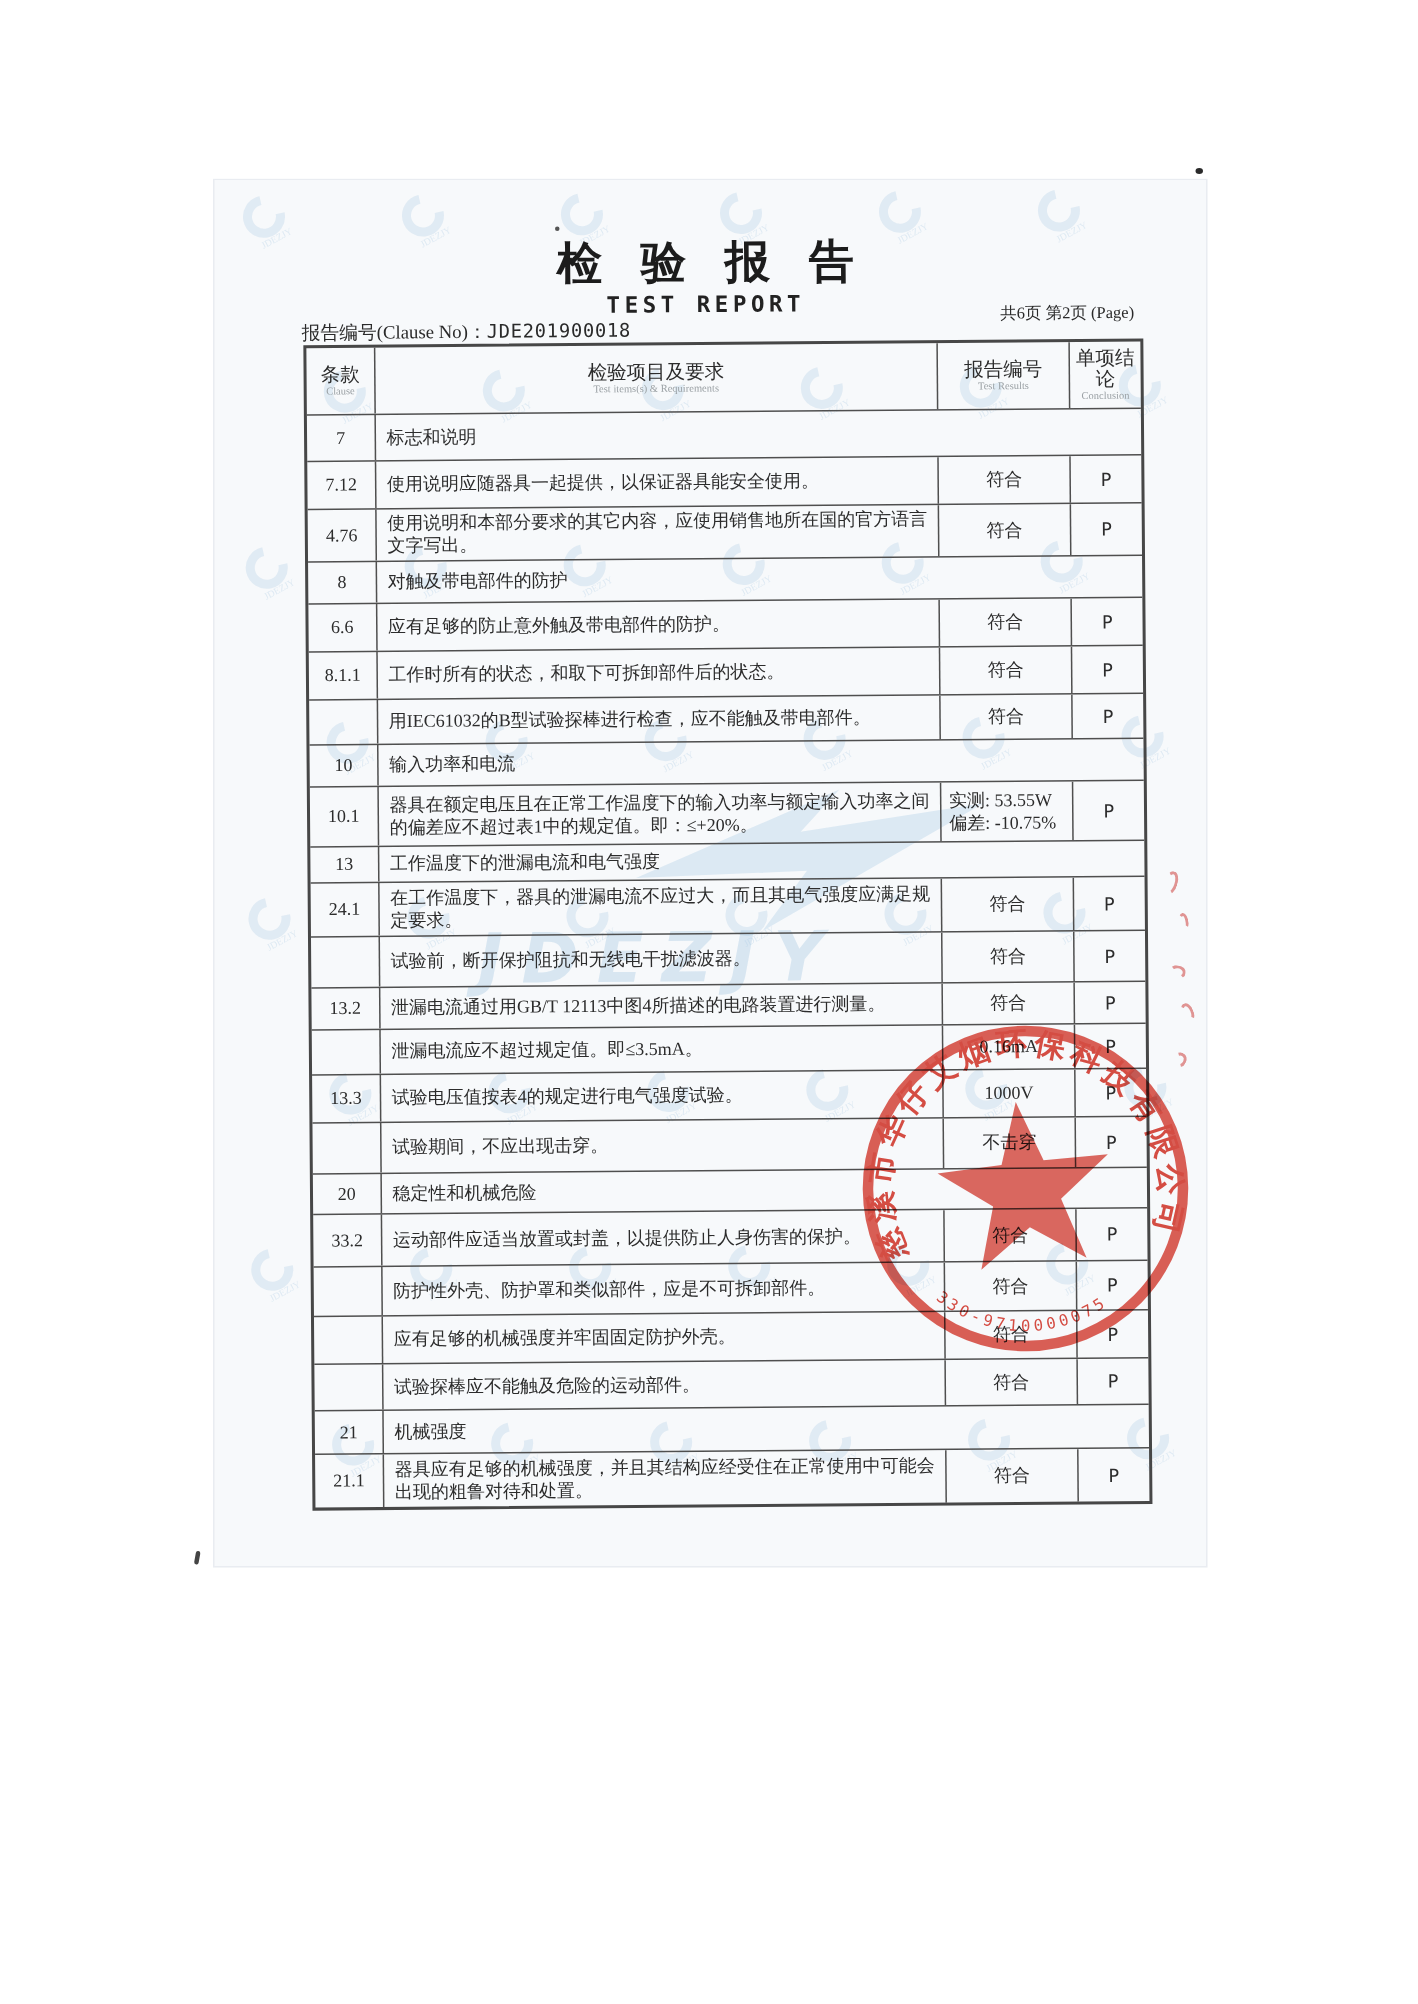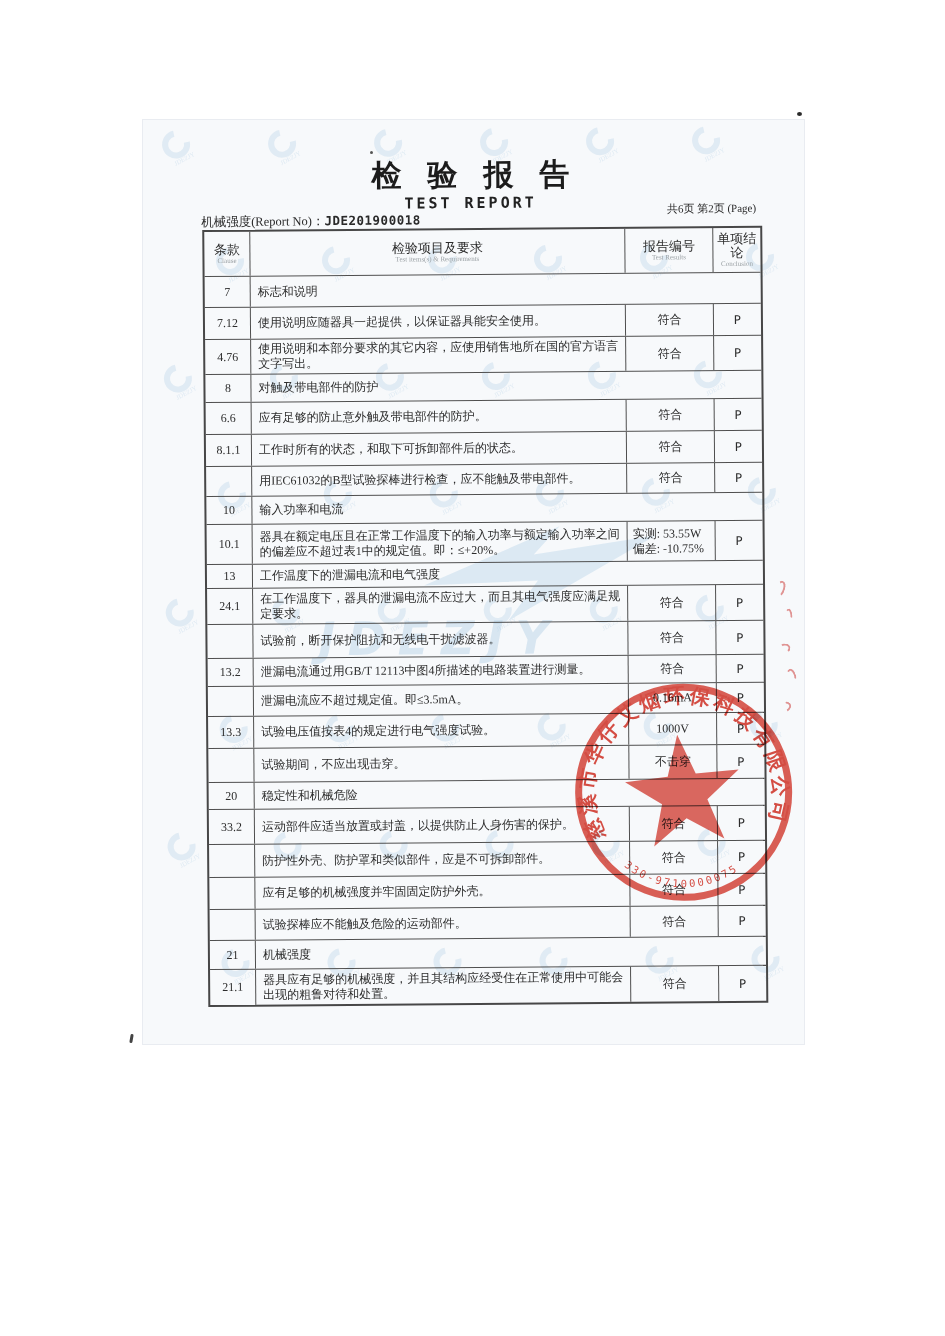--- a/index.html
+++ b/index.html
@@ -24,21 +24,21 @@
   .wm-swoosh { position:absolute; left:276px; top:404px; z-index:0; }
 
   
   .title-cn { position:absolute; left:0; top:36px; width:100%; text-align:center;
               font-size:30px; font-weight:bold; letter-spacing:26px; text-indent:26px;
               color:#1c1c1c; z-index:2; }
   .title-en { position:absolute; left:0; top:75px; width:100%; text-align:center;
               font-family:"DejaVu Sans Mono", monospace; font-size:15px; font-weight:bold;
               letter-spacing:3px; color:#222; z-index:2; }
   .report-no { position:absolute; left:62px; top:93px; font-size:12.5px; color:#2a2a2a; z-index:2; }
-  .report-no b { font-family:"DejaVu Sans Mono", monospace; font-weight:bold; letter-spacing:.5px; }
+  .report-no b { font-family:"DejaVu Sans Mono", monospace; font-weight:normal; letter-spacing:.5px; }
   .page-info { position:absolute; right:46px; top:84px; font-size:11px; color:#2a2a2a; z-index:2;font-family:Liberation Serif, serif; }
 
   
   .report-table { position:absolute; left:63px; top:109px; width:560px; z-index:1;
                   border:2px solid #474747; background:transparent; }
   .thead { display:flex; height:44px; }
   .th { display:flex; flex-direction:column; align-items:center; justify-content:center; }
   .th + .th { border-left:1px solid #4f4f4f; }
   .th-clause { flex:0 0 45px; }
   .th-item { flex:0 0 375px; }
@@ -274,21 +274,21 @@
         </div>
 
       <svg class="wm-swoosh" width="250" height="105" viewBox="0 0 250 105">
         <polygon points="6,62 142,4 116,32 238,14 90,98 120,58" fill="rgba(168,203,229,0.35)"></polygon>
       </svg>
       <div class="wm-big-text">JDEZJY</div>
 
       <div class="title-cn">检验报告</div>
       <div class="title-en">TEST REPORT</div>
 
-      <div class="report-no"><span>机械强度(Report No)：</span><b>JDE201900018</b></div>
+      <div class="report-no"><span>报告编号(Clause No)：</span><b>JDE201900018</b></div>
       <div class="page-info">共6页 第2页 (Page)</div>
 
       <div class="report-table">
         <div class="thead">
           <div class="th th-clause">
             <div class="cn">条款</div>
             <div class="en">Clause</div>
           </div>
           <div class="th th-item">
             <div class="cn">检验项目及要求</div>

